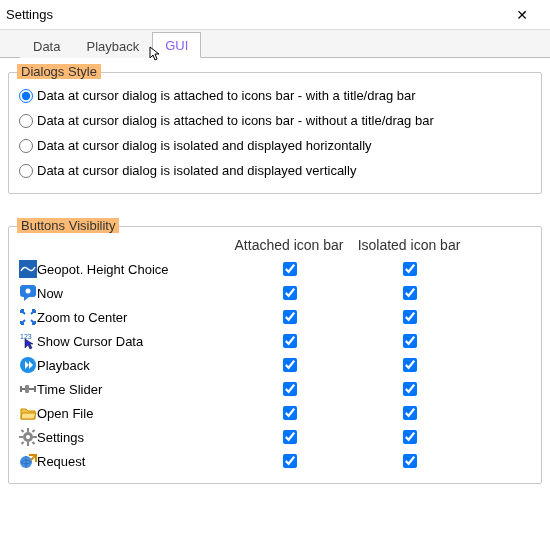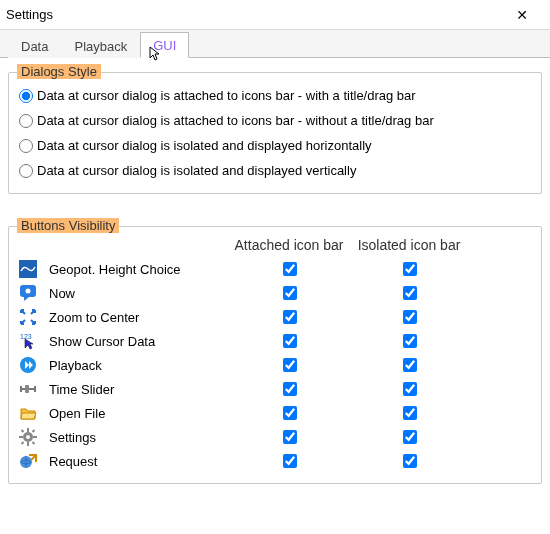--- a/index.html
+++ b/index.html
@@ -27,21 +27,21 @@
     font-size: 14px;
     width: 40px;
     text-align: center;
     cursor: pointer;
     font-family: Arial, sans-serif;
   }
   .tabs {
     display: flex;
     align-items: flex-end;
     height: 28px;
-    padding-left: 8px;
+    padding-left: 20px;
     background: #f5f5f5;
     border-bottom: 1px solid #bcbcbc;
   }
   .tab {
     padding: 5px 12px 4px 12px;
     font-size: 13px;
     color: #454545;
     border: 1px solid transparent;
     border-bottom: none;
     cursor: pointer;
@@ -98,21 +98,21 @@
   .btn-head .h2, .btn-head .h3 { text-align: center; }
   .btn-row {
     display: grid;
     grid-template-columns: 210px 120px 120px;
     align-items: center;
     height: 24px;
   }
   .btn-row .lbl {
     display: flex;
     align-items: center;
-    gap: 12px;
+    gap: 0;
   }
   .btn-row .lbl span { white-space: nowrap; }
   .btn-row .cb { text-align: center; }
   .btn-row .cb input[type=checkbox]{ width:14px; height:14px; cursor:pointer;}
   .icon {
     width: 18px;
     height: 18px;
     display: inline-flex;
     align-items: center;
     justify-content: center;

